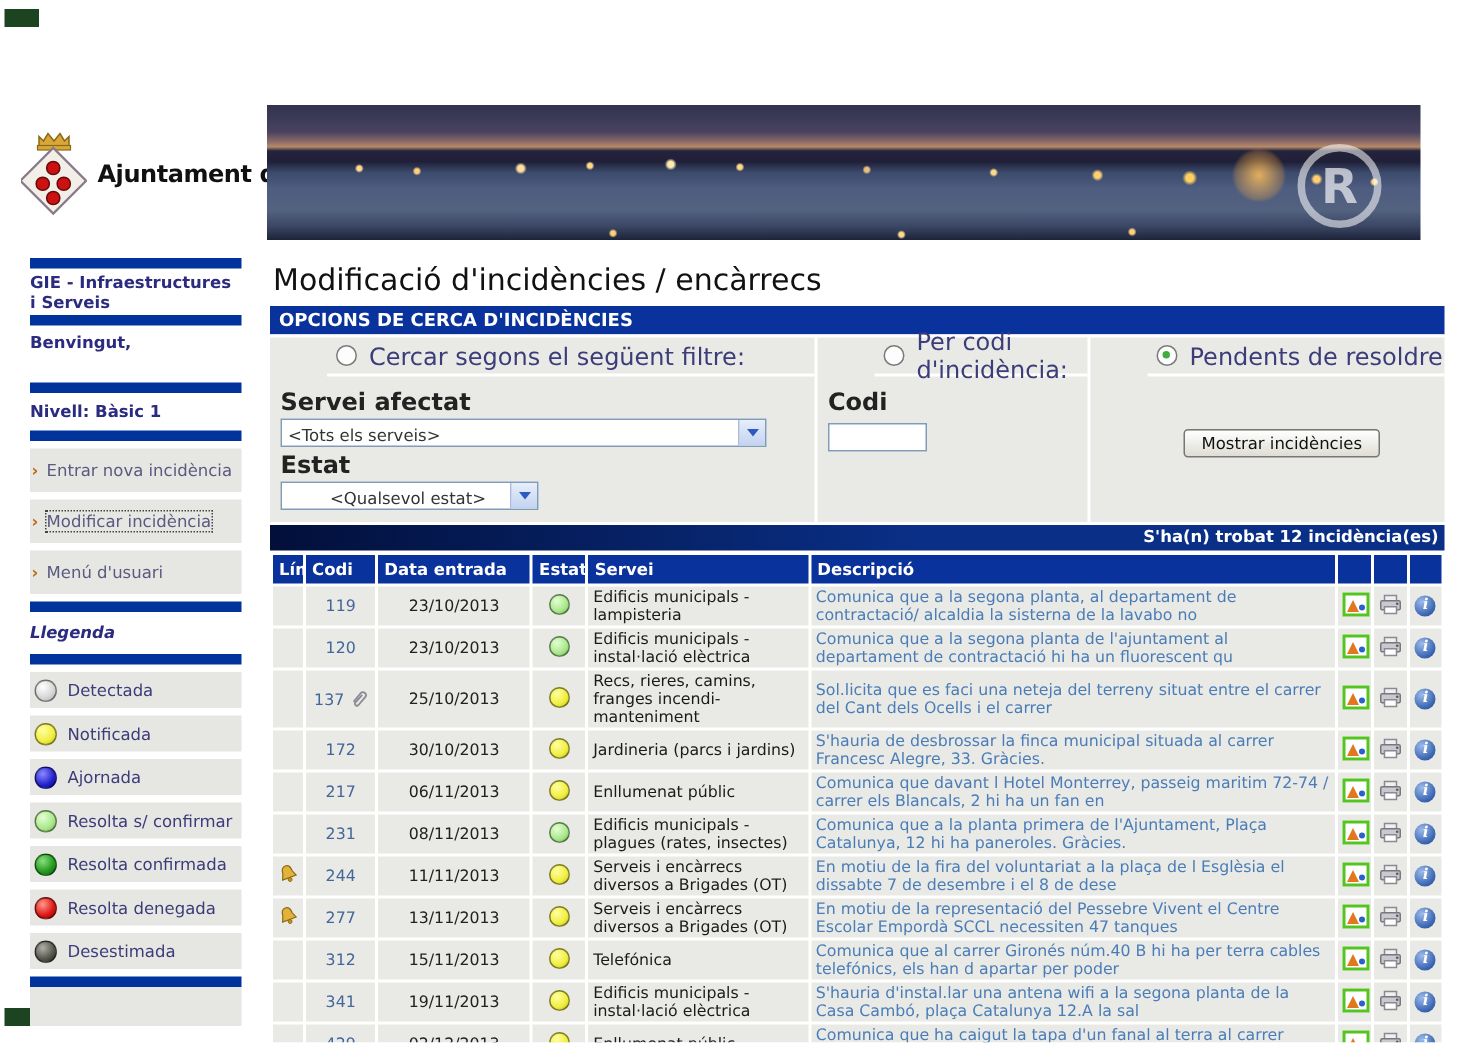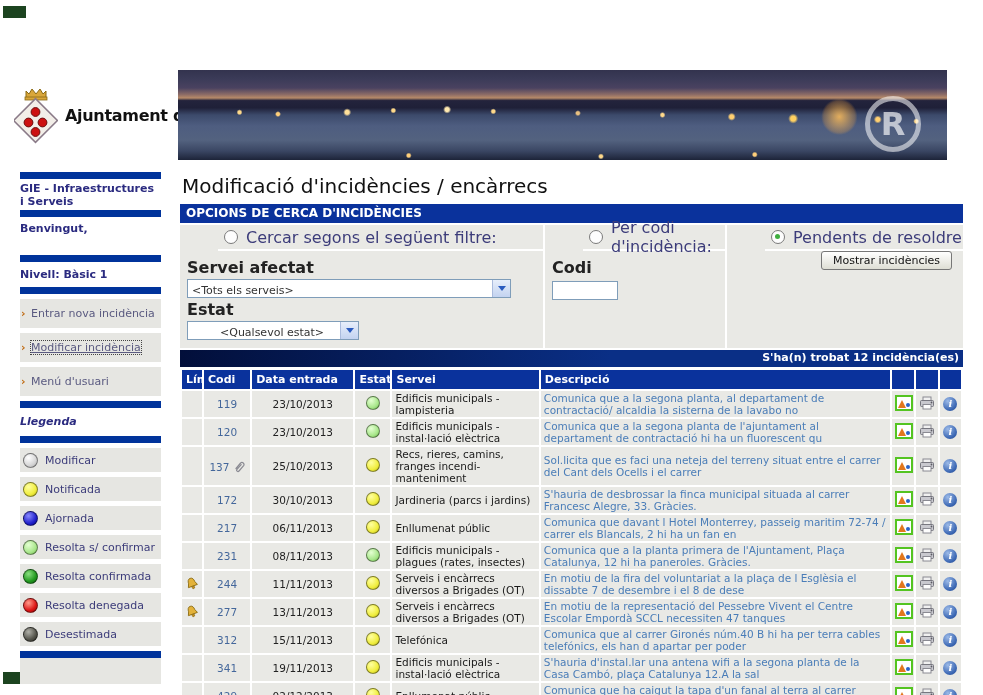--- a/index.html
+++ b/index.html
@@ -40,21 +40,21 @@
     color:rgba(255,255,255,.65);font-size:32px;font-weight:bold;}
 
   
   #sidebar{position:absolute;left:20px;top:172px;width:141px;font-size:11px;}
   .navy-bar{height:7px;background:#00339b;}
   .sb-title{color:#2b2b80;font-weight:bold;line-height:13px;margin:3px 0 2px;}
   .sb-welcome{color:#2b2b80;font-weight:bold;margin:5px 0 20px;}
   .sb-level{color:#2b2b80;font-weight:bold;margin:6px 0;}
   .menu-item{background:#e6e6e2;color:#5a5a80;padding:8px 2px 8px 1px;margin-top:5px;cursor:pointer;}
   .menu-item .arrow{color:#c06a10;font-weight:bold;margin-right:2px;}
-  .menu-item.active .menu-label{outline:1px dotted #444;text-decoration:underline;}
+  .menu-item.active .menu-label{outline:1px dotted #444;}
   .sb-gap{height:5px;}
   .legend-title{color:#2b2b80;font-weight:bold;font-style:italic;margin:7px 0 8px;}
   .legend-item{background:#e6e6e2;height:24px;display:flex;align-items:center;gap:7px;padding-left:3px;margin-top:5px;color:#3c3c7a;}
   .ball{width:13px;height:13px;border-radius:50%;border:1px solid rgba(0,0,0,.45);flex:0 0 auto;}
   .sb-tail{background:#e6e6e2;height:26px;margin-top:0;}
 
   
   #main{position:absolute;left:180px;top:174px;width:783px;}
   #page-title{font-size:20px;color:#111;font-weight:normal;margin:0 0 6px 2px;letter-spacing:0;}
   #panel-head{background:#0a329c;color:#fff;font-weight:bold;font-size:12px;padding:2px 6px;height:15px;}
@@ -71,21 +71,21 @@
   .sp-fields{padding:5px 7px 6px;}
   .field-label{font-weight:bold;color:#222;margin:2px 0 2px;}
   .selectbox{background:#fff;border:1px solid #7f9db9;height:17px;display:flex;align-items:flex-end;justify-content:space-between;
     padding-left:4px;color:#333;font-size:11px;cursor:default;}
   .selectbox .sel-arrow{width:17px;height:100%;background:linear-gradient(180deg,#e7eefb,#c3d3f0);border-left:1px solid #aabbdd;
     display:flex;align-items:center;justify-content:center;}
   .sel-arrow i{width:0;height:0;border-left:4px solid transparent;border-right:4px solid transparent;border-top:5px solid #2b5bbf;}
   #servei-select{width:318px;}
   #estat-select{width:138px;margin-bottom:2px;padding-left:32px;}
   #codi-input{width:58px;height:15px;border:1px solid #7f9db9;font-size:11px;padding:1px 3px;}
-  #btn-area{flex:1;display:flex;align-items:flex-start;justify-content:flex-start;padding:0 0 8px 94px;}
+  #btn-area{flex:1;display:flex;align-items:center;justify-content:flex-start;padding:0 0 8px 62px;}
   #show-btn{font-family:inherit;font-size:11px;color:#111;background:linear-gradient(180deg,#ffffff,#dedeD4);
     border:1px solid #777;border-radius:3px;padding:2px 11px;cursor:pointer;}
   #results-bar{margin-top:2px;height:16px;background:linear-gradient(90deg,#020f3a,#0a2f86 55%,#0a2f86);
     color:#fff;font-weight:bold;font-size:11px;text-align:right;padding:1px 4px 0 0;}
 
   
   #inc-table{border-collapse:separate;border-spacing:2px;background:#fff;width:783px;margin-top:1px;table-layout:fixed;}
   #inc-table th{background:#0a329c;color:#fff;font-size:11px;text-align:left;padding:3px 4px;white-space:nowrap;overflow:hidden;}
   #inc-table td{background:#e9e9e5;font-size:10.5px;padding:1px 3px;vertical-align:middle;height:22px;overflow:hidden;}
   col.c-lim{width:20px}col.c-codi{width:46px}col.c-data{width:101px}col.c-estat{width:35px}
@@ -162,21 +162,21 @@
     <span class="menu-label">Menú d'usuari</span>
   </div>
 </div>
     <div class="sb-gap"></div>
     <div class="navy-bar"></div>
     <div class="legend-title">Llegenda</div>
     <div class="navy-bar"></div>
     <div id="legend-list">
   <div class="legend-item">
     <span class="ball detectada"></span>
-    <span class="legend-label">Modificar</span>
+    <span class="legend-label">Detectada</span>
   </div>
 
   <div class="legend-item">
     <span class="ball notificada"></span>
     <span class="legend-label">Notificada</span>
   </div>
 
   <div class="legend-item">
     <span class="ball ajornada"></span>
     <span class="legend-label">Ajornada</span>

